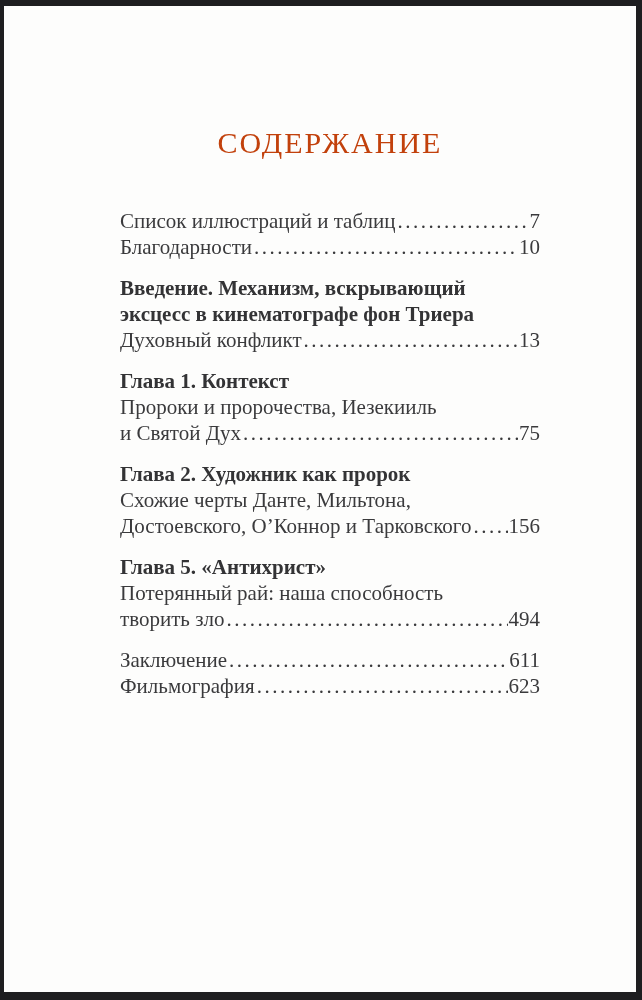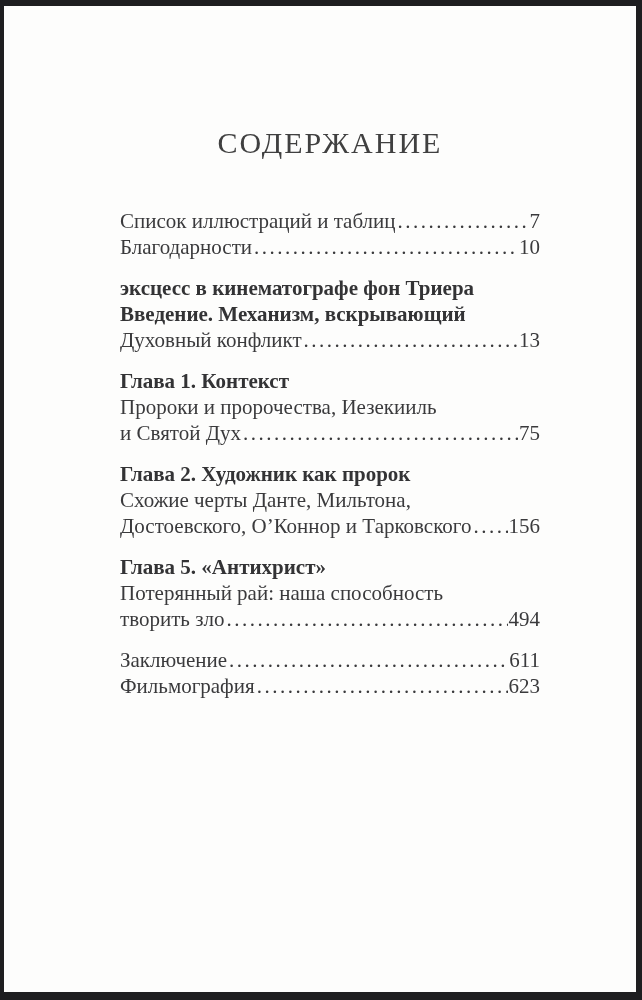--- a/index.html
+++ b/index.html
@@ -25,21 +25,21 @@
     padding-top: 117px;
     color: #38383a;
   }
   h1.toc-title {
     margin: 0 0 45px 0;
     font-size: 30px;
     line-height: 40px;
     font-weight: 400;
     letter-spacing: 2px;
     text-align: center;
-    color: #404040;
+    color: #c2410c;
   }
   .block {
     margin: 0 0 15px 0;
   }
   .block:last-child { margin-bottom: 0; }
   .line {
     display: flex;
     align-items: center;
     font-size: 21px;
     line-height: 26px;
@@ -81,24 +81,24 @@
             <span class="pg">7</span>
           </div>
           <div class="line">
             <span class="txt">Благодарности</span>
             <span class="dots"></span>
             <span class="pg">10</span>
           </div>
         </div>
         <div class="block">
           <div class="line bold">
-            <span class="txt">эксцесс в кинематографе фон Триера</span>
+            <span class="txt">Введение. Механизм, вскрывающий</span>
           </div>
           <div class="line bold">
-            <span class="txt">Введение. Механизм, вскрывающий</span>
+            <span class="txt">эксцесс в кинематографе фон Триера</span>
           </div>
           <div class="line">
             <span class="txt">Духовный конфликт</span>
             <span class="dots"></span>
             <span class="pg">13</span>
           </div>
         </div>
         <div class="block">
           <div class="line bold">
             <span class="txt">Глава 1. Контекст</span>

